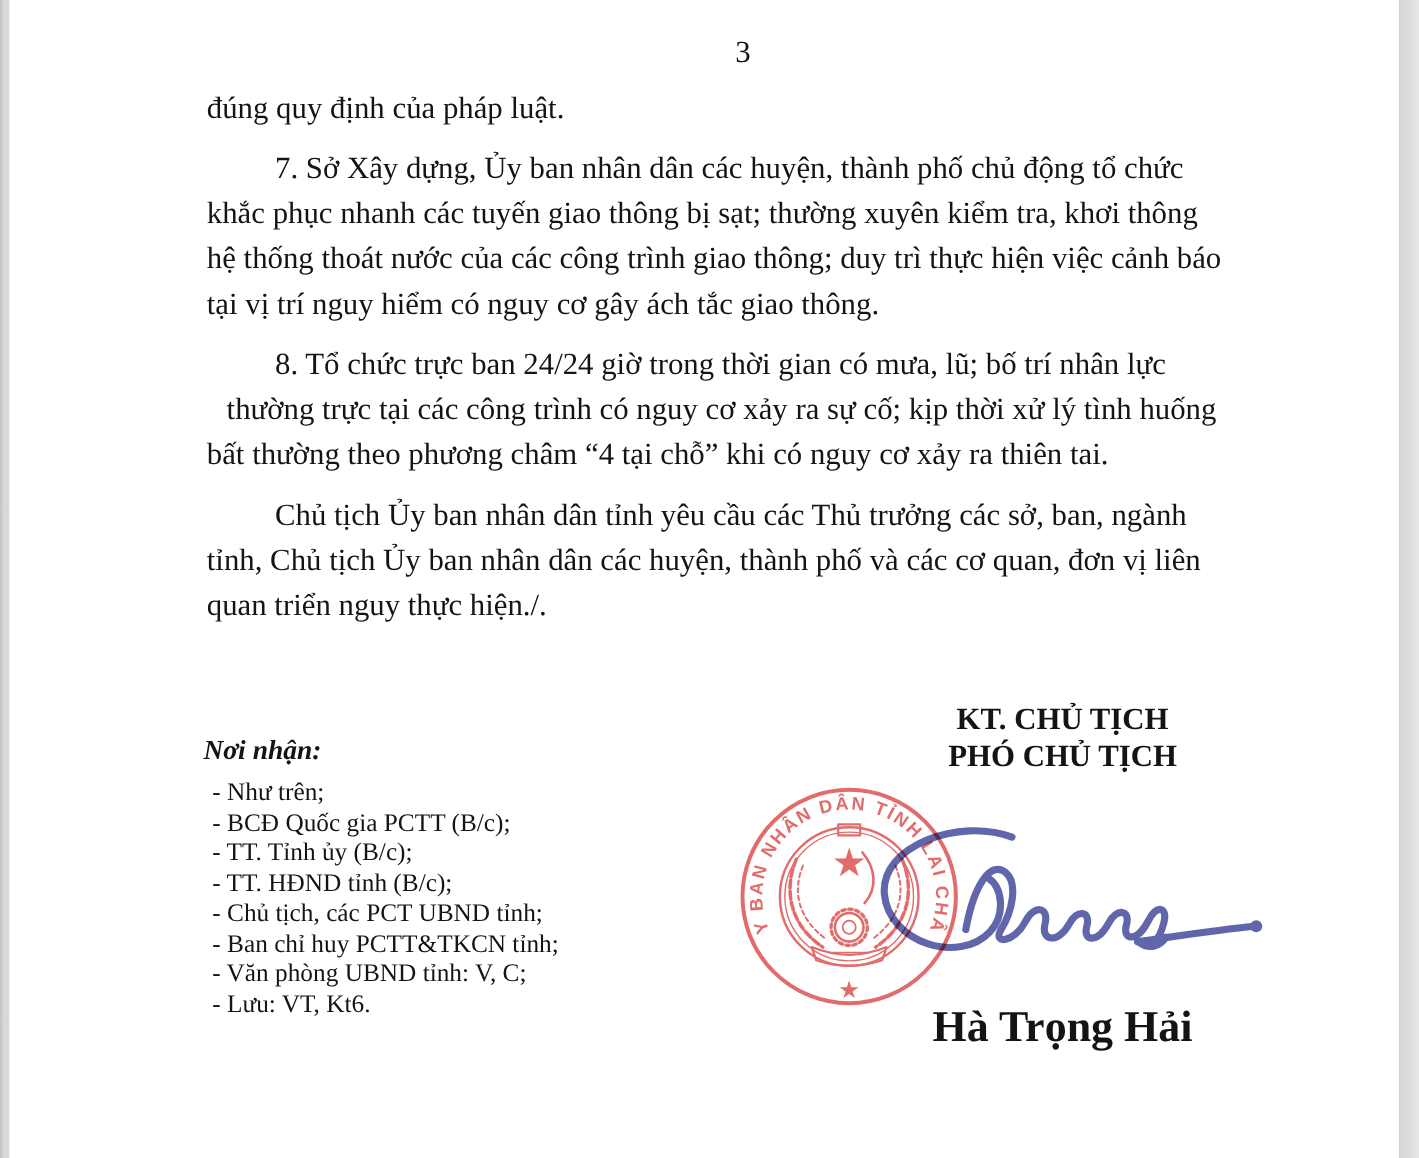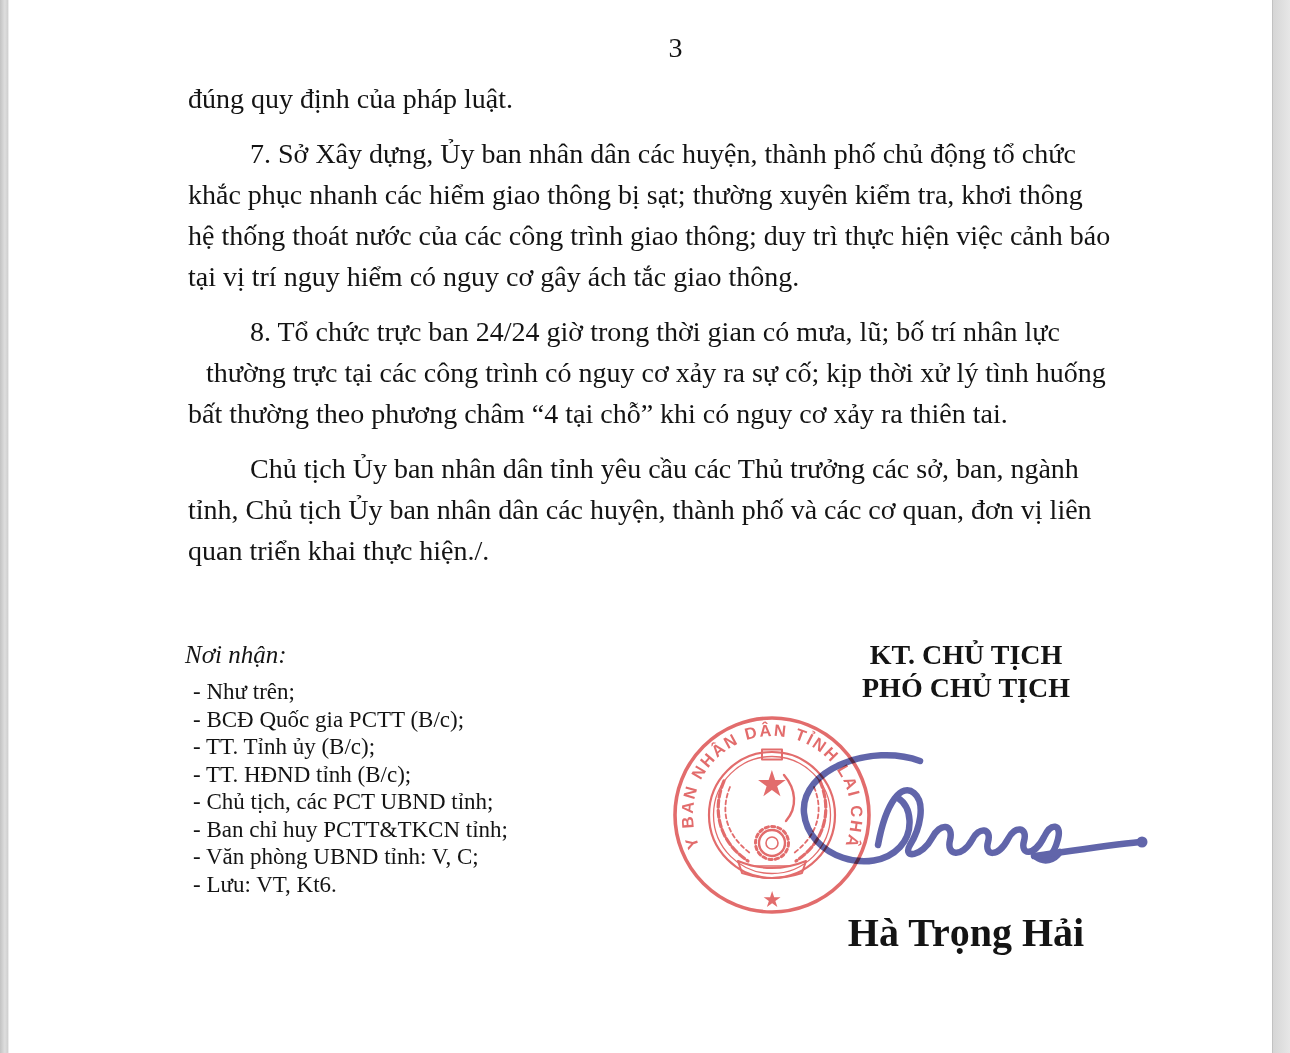--- a/index.html
+++ b/index.html
@@ -33,22 +33,22 @@
   .line{
     white-space:nowrap;
     height:41px;line-height:41px;
     overflow:visible;
   }
   .line.indent{padding-left:62px;font-family:Liberation Serif, serif;}
   .recipients{
     position:absolute;left:185px;top:640px;width:420px;
   }
   .recipients-heading{
-    font-weight:normal;font-style:italic;
-    font-size:25px;line-height:30px;margin-bottom:8px;
+    font-weight:bold;font-style:italic;
+    font-size:25px;line-height:30px;margin-bottom:8px;margin-top:28px;
   }
   .recipient-item{
     font-size:23px;line-height:27.5px;padding-left:8px;
   }
   .sign-titles{
     position:absolute;left:766px;top:638px;width:400px;
     text-align:center;font-weight:bold;font-size:28px;line-height:33px;
   }
   .signer-name{
     position:absolute;left:766px;top:915px;width:400px;
@@ -78,33 +78,33 @@
   <div class="edge-right"></div>
 
   <div class="page-number">3</div>
 
   <div class="doc-body" id="doc-body">
       <div class="para">
         <div class="line last">đúng quy định của pháp luật.</div>
       </div>
       <div class="para">
         <div class="line indent" style="word-spacing: 0px;">7. Sở Xây dựng, Ủy ban nhân dân các huyện, thành phố chủ động tổ chức</div>
-        <div class="line" style="word-spacing: 0px;">khắc phục nhanh các hiểm giao thông bị sạt; thường xuyên kiểm tra, khơi thông</div>
+        <div class="line" style="word-spacing: 0px;">khắc phục nhanh các tuyến giao thông bị sạt; thường xuyên kiểm tra, khơi thông</div>
         <div class="line" style="word-spacing: 0px;">hệ thống thoát nước của các công trình giao thông; duy trì thực hiện việc cảnh báo</div>
         <div class="line last">tại vị trí nguy hiểm có nguy cơ gây ách tắc giao thông.</div>
       </div>
       <div class="para">
         <div class="line indent" style="word-spacing: 0px;">8. Tổ chức trực ban 24/24 giờ trong thời gian có mưa, lũ; bố trí nhân lực</div>
         <div class="line" style="word-spacing: 0px; margin-left: 18px;">thường trực tại các công trình có nguy cơ xảy ra sự cố; kịp thời xử lý tình huống</div>
         <div class="line last">bất thường theo phương châm “4 tại chỗ” khi có nguy cơ xảy ra thiên tai.</div>
       </div>
       <div class="para">
         <div class="line indent" style="word-spacing: 0px;">Chủ tịch Ủy ban nhân dân tỉnh yêu cầu các Thủ trưởng các sở, ban, ngành</div>
         <div class="line" style="word-spacing: 0px;">tỉnh, Chủ tịch Ủy ban nhân dân các huyện, thành phố và các cơ quan, đơn vị liên</div>
-        <div class="line last">quan triển khai thực hiện./.</div>
+        <div class="line last">quan triển nguy thực hiện./.</div>
       </div>
     </div>
 
   <div class="recipients">
     <div class="recipients-heading">Nơi nhận:</div>
     <div id="recipient-list">
         <div class="recipient-item">- Như trên;</div>
         <div class="recipient-item">- BCĐ Quốc gia PCTT (B/c);</div>
         <div class="recipient-item">- TT. Tỉnh ủy (B/c);</div>
         <div class="recipient-item">- TT. HĐND tỉnh (B/c);</div>

